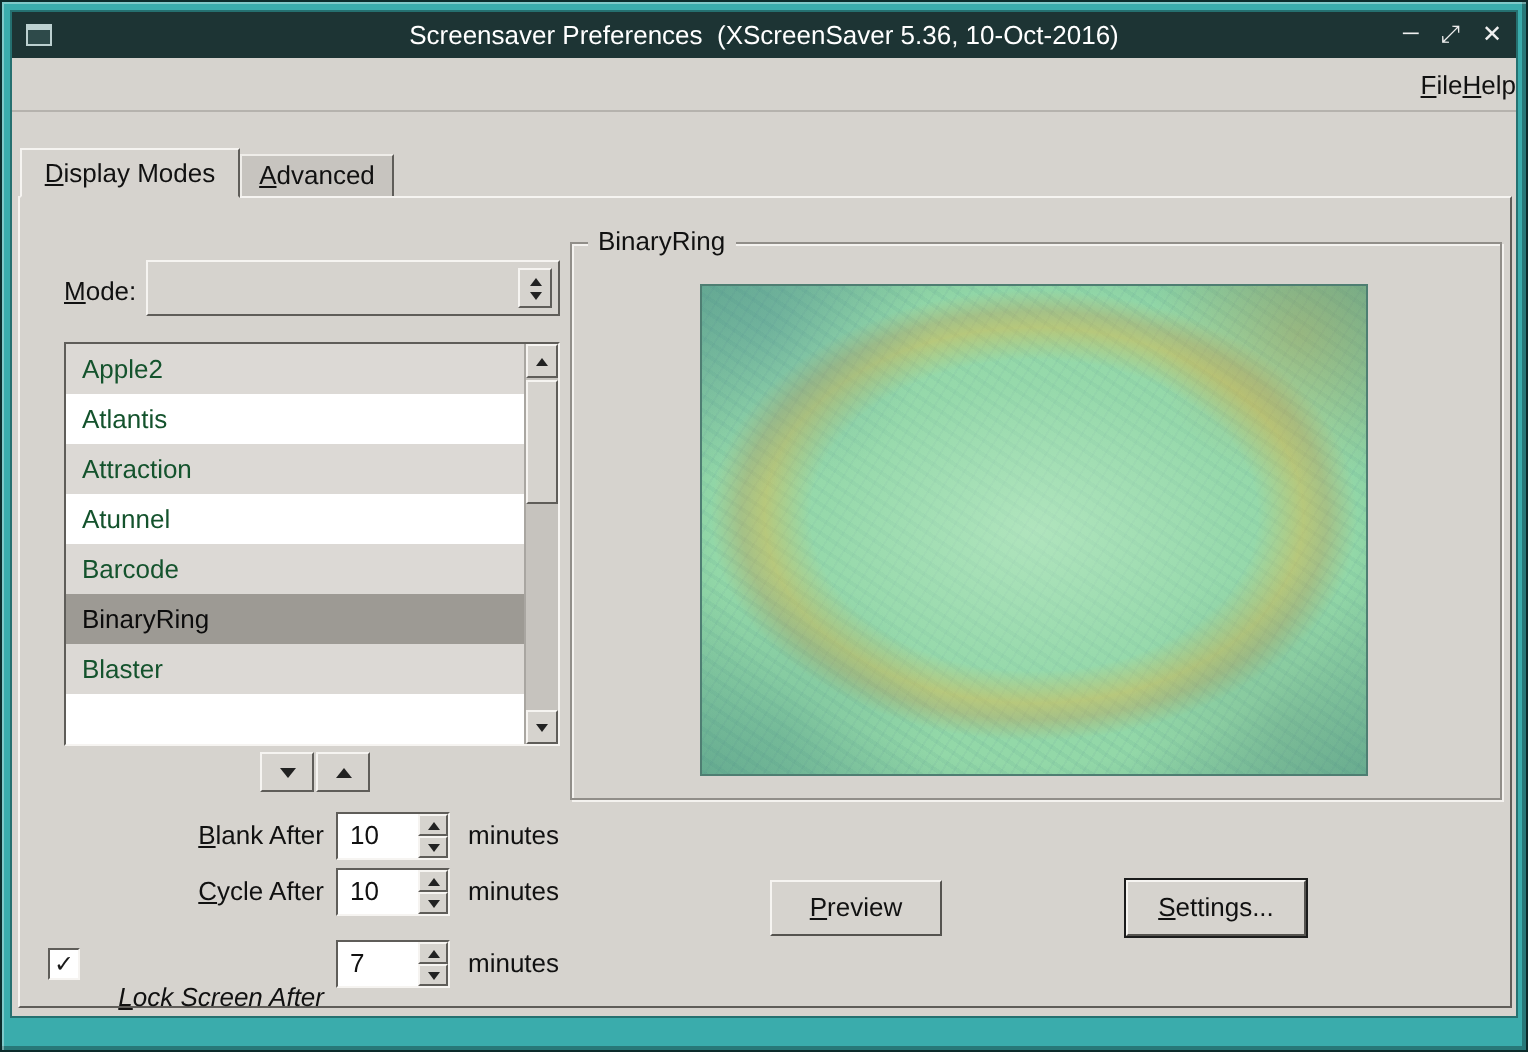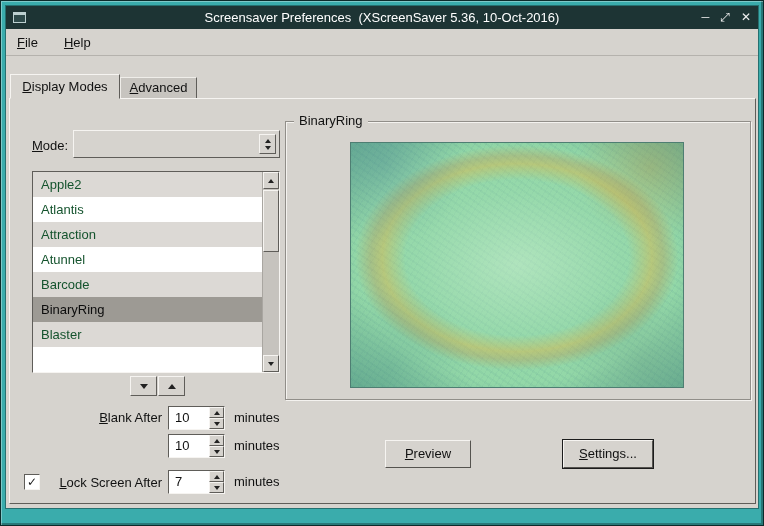--- a/index.html
+++ b/index.html
@@ -18,22 +18,22 @@
   .titlebar .title { position:absolute; left:0; right:0; top:0; height:23px; line-height:23px;
                      text-align:center; font-weight:normal; font-size:13px; white-space:pre; }
   .win-menu { position:absolute; left:7px; top:6px; width:13px; height:11px;
               border:1px solid #bcd0d0; background:#2e4a4a;
               box-shadow: inset 0 2px 0 #bcd0d0; }
   .controls { position:absolute; right:7px; top:0; height:23px; display:flex; gap:11px; align-items:center; }
   .ctl { color:#f0f0f0; font-size:12px; line-height:23px; }
   .ctl.min { font-size:11px; }
 
   
-  .menubar { height:27px; flex:0 0 27px; display:flex; align-items:center; gap:26px; padding-left:11px;
-             border-bottom:1px solid #b5b2ad; box-shadow: 0 1px 0 #f2f0ed; }
+  .menubar { height:27px; flex:0 0 27px; display:flex; align-items:center; padding-left:11px;
+             border-bottom:1px solid #b5b2ad; box-shadow: 0 1px 0 #f2f0ed; justify-content: flex-end; }
   .menu-item { display:inline-block; }
   .mnemonic { }
   .mnemonic::first-letter { text-decoration: underline; }
   .menu-item.mnemonic, .tab-label.mnemonic { display:inline-block; }
 
   .body { position:relative; flex:1; background:#d6d3ce; }
 
   
   .tab { position:absolute; text-align:center; background:#d6d3ce;
          border:1px solid; border-color:#f6f4f1 #5f5d59 #d6d3ce #f6f4f1; }
@@ -91,21 +91,21 @@
   .unit { position:absolute; }
   #blank-label { left:0; top:311px; width:152px; text-align:right; }
   #blank-spin  { left:158px; top:307px; }
   #blank-unit  { left:224px; top:311px; }
   #cycle-label { left:0; top:339px; width:152px; text-align:right; }
   #cycle-spin  { left:158px; top:335px; }
   #cycle-unit  { left:224px; top:339px; }
   #lock-check  { position:absolute; left:14px; top:375px; width:16px; height:16px; background:#fff;
                  border:1px solid; border-color:#5f5d59 #f6f4f1 #f6f4f1 #5f5d59;
                  font-size:12px; line-height:14px; text-align:center; font-weight:bold; color:#1a1a1a; }
-  #lock-label  { left:34px; top:376px; width:118px; text-align:right; }
+  #lock-label  { left:34px; top:392px; width:118px; text-align:right;font-style:italic; }
   #lock-spin   { left:158px; top:371px; }
   #lock-unit   { left:224px; top:375px; }
 
   .spin { position:absolute; width:57px; height:24px; background:#fff;
           border:1px solid; border-color:#5f5d59 #f6f4f1 #f6f4f1 #5f5d59; }
   .spin .val { position:absolute; left:6px; top:0; line-height:22px; }
   .spin .btns { position:absolute; right:0; top:0; bottom:0; width:15px; display:flex; flex-direction:column; }
   .spin .sbtn { flex:1; background:#d6d3ce; border:1px solid;
                 border-color:#f6f4f1 #5f5d59 #5f5d59 #f6f4f1;
                 display:flex; align-items:center; justify-content:center; }
@@ -208,20 +208,21 @@
             <span class="sbtn">
                 <i class="tri-up tri-sm"></i>
               </span>
             <span class="sbtn">
                 <i class="tri-down tri-sm"></i>
               </span>
           </span>
         </div>
         <div id="blank-unit" class="unit">minutes</div>
 
+        <div id="cycle-label" class="flabel mnemonic">Cycle After</div>
         <div class="spin" id="cycle-spin">
           <span class="val">10</span>
           <span class="btns">
             <span class="sbtn">
                 <i class="tri-up tri-sm"></i>
               </span>
             <span class="sbtn">
                 <i class="tri-down tri-sm"></i>
               </span>
           </span>

